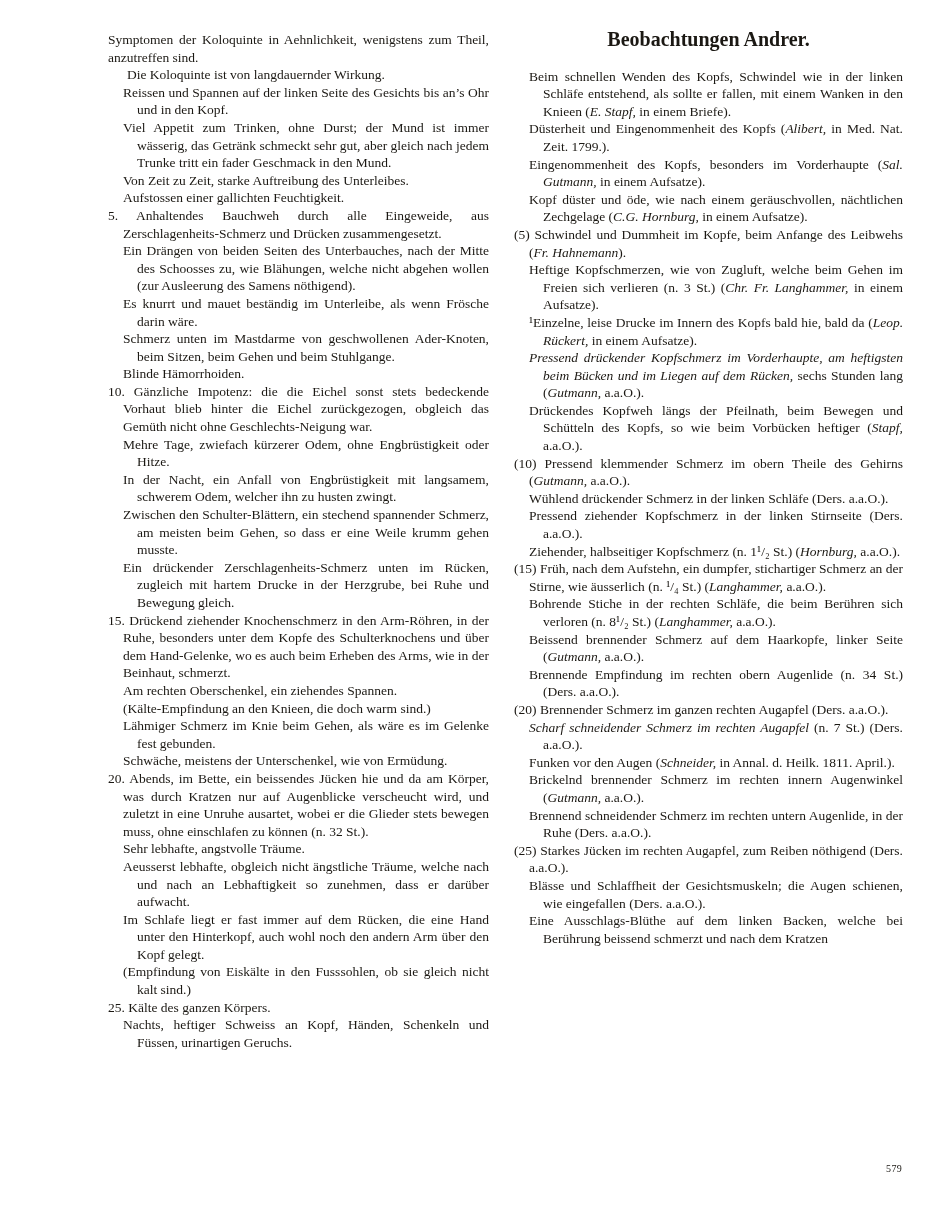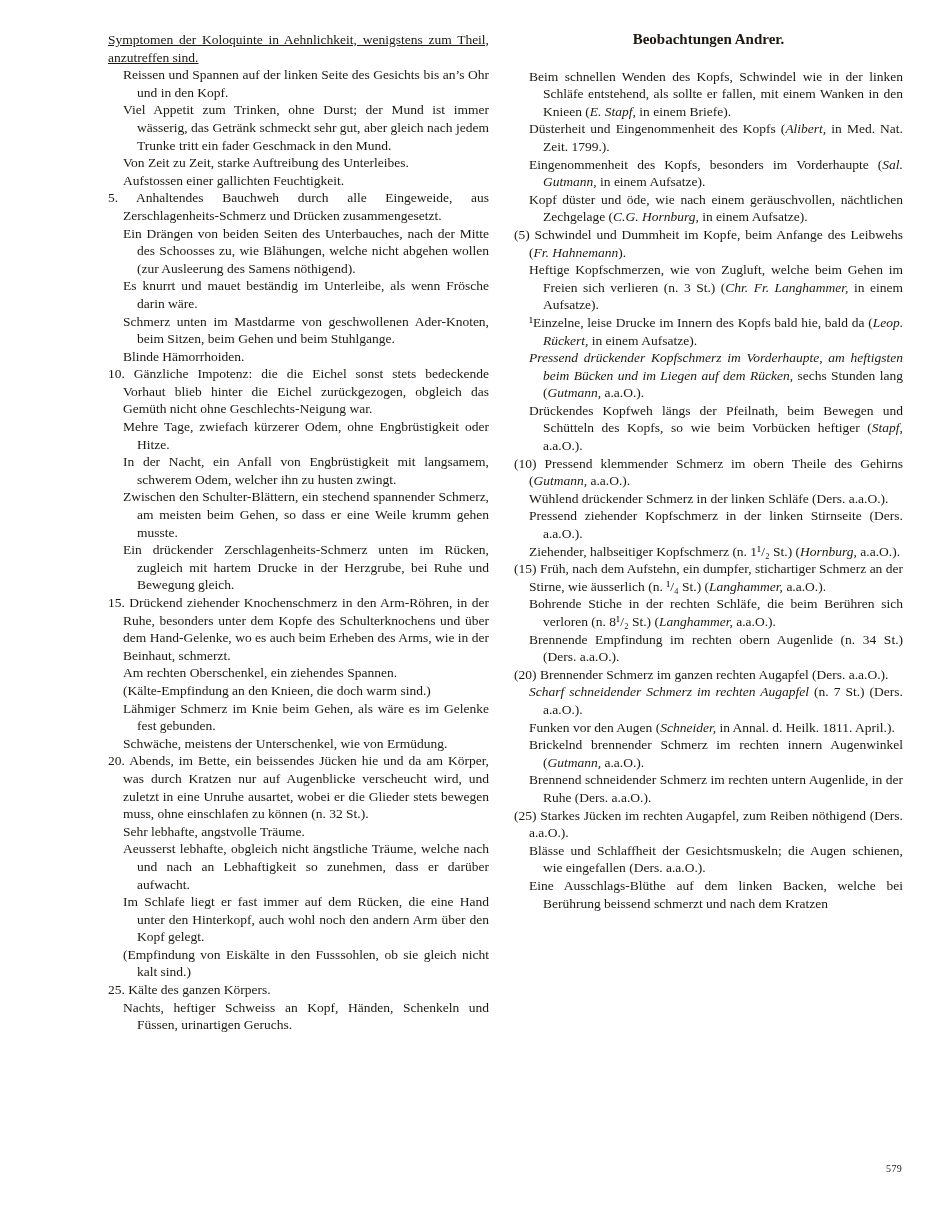--- a/index.html
+++ b/index.html
@@ -15,26 +15,26 @@
     line-height: 17.6px;
     overflow: hidden;
     box-sizing: border-box;
     padding: 31px 32px 0 108px;
   }
   .cols { display: flex; gap: 25px; }
   .col { box-sizing: border-box; }
   .col-left  { width: 381px; }
   .col-right { width: 389px; }
   p { margin: 0; text-align: justify; }
-  .intro-para { text-align: justify; text-decoration: underline; }
+  .intro-para { text-align: justify; }
   .intro-para.first-indent { text-indent: 19px; }
   .heading {
     text-align: center;
     font-weight: bold;
-    font-size: 15px;
+    font-size: 20px;
   }
   .heading.italic { font-style: italic; }
   .col-left .heading { margin: 19px 0 15px 0; }
   .col-right .heading { margin: 0 0 19px 0; }
   
   .item { padding-left: 29px; text-indent: -14px; }
   .item.numbered { padding-left: 15px; text-indent: -15px; }
   .item i { font-style: italic; }
   .page-number {
     position: absolute;
@@ -45,20 +45,21 @@
   }
 </style>
 </head>
 <body>
 
 <div class="page">
   <div class="cols">
 
     <div class="col col-left">
       <p class="intro-para">Symptomen der Koloquinte in Aehnlichkeit, wenigstens zum Theil, anzutreffen sind.</p>
+      <p class="intro-para first-indent">Die Koloquinte ist von langdauernder Wirkung.</p>
 
 
       <div class="list" id="left-list">
           <p class="item">Reissen und Spannen auf der linken Seite des Gesichts bis an’s Ohr und in den Kopf.</p>
           <p class="item">Viel Appetit zum Trinken, ohne Durst; der Mund ist immer wässerig, das Getränk schmeckt sehr gut, aber gleich nach jedem Trunke tritt ein fader Geschmack in den Mund.</p>
           <p class="item">Von Zeit zu Zeit, starke Auftreibung des Unterleibes.</p>
           <p class="item">Aufstossen einer gallichten Feuchtigkeit.</p>
           <p class="item numbered"><span class="num">5.</span> Anhaltendes Bauchweh durch alle Eingeweide, aus Zerschlagenheits-Schmerz und Drücken zusammengesetzt.</p>
           <p class="item">Ein Drängen von beiden Seiten des Unterbauches, nach der Mitte des Schoosses zu, wie Blähungen, welche nicht abgehen wollen (zur Ausleerung des Samens nöthigend).</p>
           <p class="item">Es knurrt und mauet beständig im Unterleibe, als wenn Frösche darin wäre.</p>
@@ -96,20 +97,21 @@
           <p class="item">Heftige Kopfschmerzen, wie von Zugluft, welche beim Gehen im Freien sich verlieren (n. 3 St.) (<i>Chr. Fr. Langhammer,</i> in einem Aufsatze).</p>
           <p class="item">¹Einzelne, leise Drucke im Innern des Kopfs bald hie, bald da (<i>Leop. Rückert,</i> in einem Aufsatze).</p>
           <p class="item"><i>Pressend drückender Kopfschmerz im Vorderhaupte, am heftigsten beim Bücken und im Liegen auf dem Rücken,</i> sechs Stunden lang (<i>Gutmann</i>, a.a.O.).</p>
           <p class="item">Drückendes Kopfweh längs der Pfeilnath, beim Bewegen und Schütteln des Kopfs, so wie beim Vorbücken heftiger (<i>Stapf,</i> a.a.O.).</p>
           <p class="item numbered"><span class="num">(10)</span> Pressend klemmender Schmerz im obern Theile des Gehirns (<i>Gutmann,</i> a.a.O.).</p>
           <p class="item">Wühlend drückender Schmerz in der linken Schläfe (Ders. a.a.O.).</p>
           <p class="item">Pressend ziehender Kopfschmerz in der linken Stirnseite (Ders. a.a.O.).</p>
           <p class="item">Ziehender, halbseitiger Kopfschmerz (n. 1¹/₂ St.) (<i>Hornburg,</i> a.a.O.).</p>
           <p class="item numbered"><span class="num">(15)</span> Früh, nach dem Aufstehn, ein dumpfer, stichartiger Schmerz an der Stirne, wie äusserlich (n. ¹/₄ St.) (<i>Langhammer,</i> a.a.O.).</p>
           <p class="item">Bohrende Stiche in der rechten Schläfe, die beim Berühren sich verloren (n. 8¹/₂ St.) (<i>Langhammer,</i> a.a.O.).</p>
+          <p class="item">Beissend brennender Schmerz auf dem Haarkopfe, linker Seite (<i>Gutmann,</i> a.a.O.).</p>
           <p class="item">Brennende Empfindung im rechten obern Augenlide (n. 34 St.) (Ders. a.a.O.).</p>
           <p class="item numbered"><span class="num">(20)</span> Brennender Schmerz im ganzen rechten Augapfel (Ders. a.a.O.).</p>
           <p class="item"><i>Scharf schneidender Schmerz im rechten Augapfel</i> (n. 7 St.) (Ders. a.a.O.).</p>
           <p class="item">Funken vor den Augen (<i>Schneider,</i> in Annal. d. Heilk. 1811. April.).</p>
           <p class="item">Brickelnd brennender Schmerz im rechten innern Augenwinkel (<i>Gutmann,</i> a.a.O.).</p>
           <p class="item">Brennend schneidender Schmerz im rechten untern Augenlide, in der Ruhe (Ders. a.a.O.).</p>
           <p class="item numbered"><span class="num">(25)</span> Starkes Jücken im rechten Augapfel, zum Reiben nöthigend (Ders. a.a.O.).</p>
           <p class="item">Blässe und Schlaffheit der Gesichtsmuskeln; die Augen schienen, wie eingefallen (Ders. a.a.O.).</p>
           <p class="item">Eine Ausschlags-Blüthe auf dem linken Backen, welche bei Berührung beissend schmerzt und nach dem Kratzen</p>
         </div>

